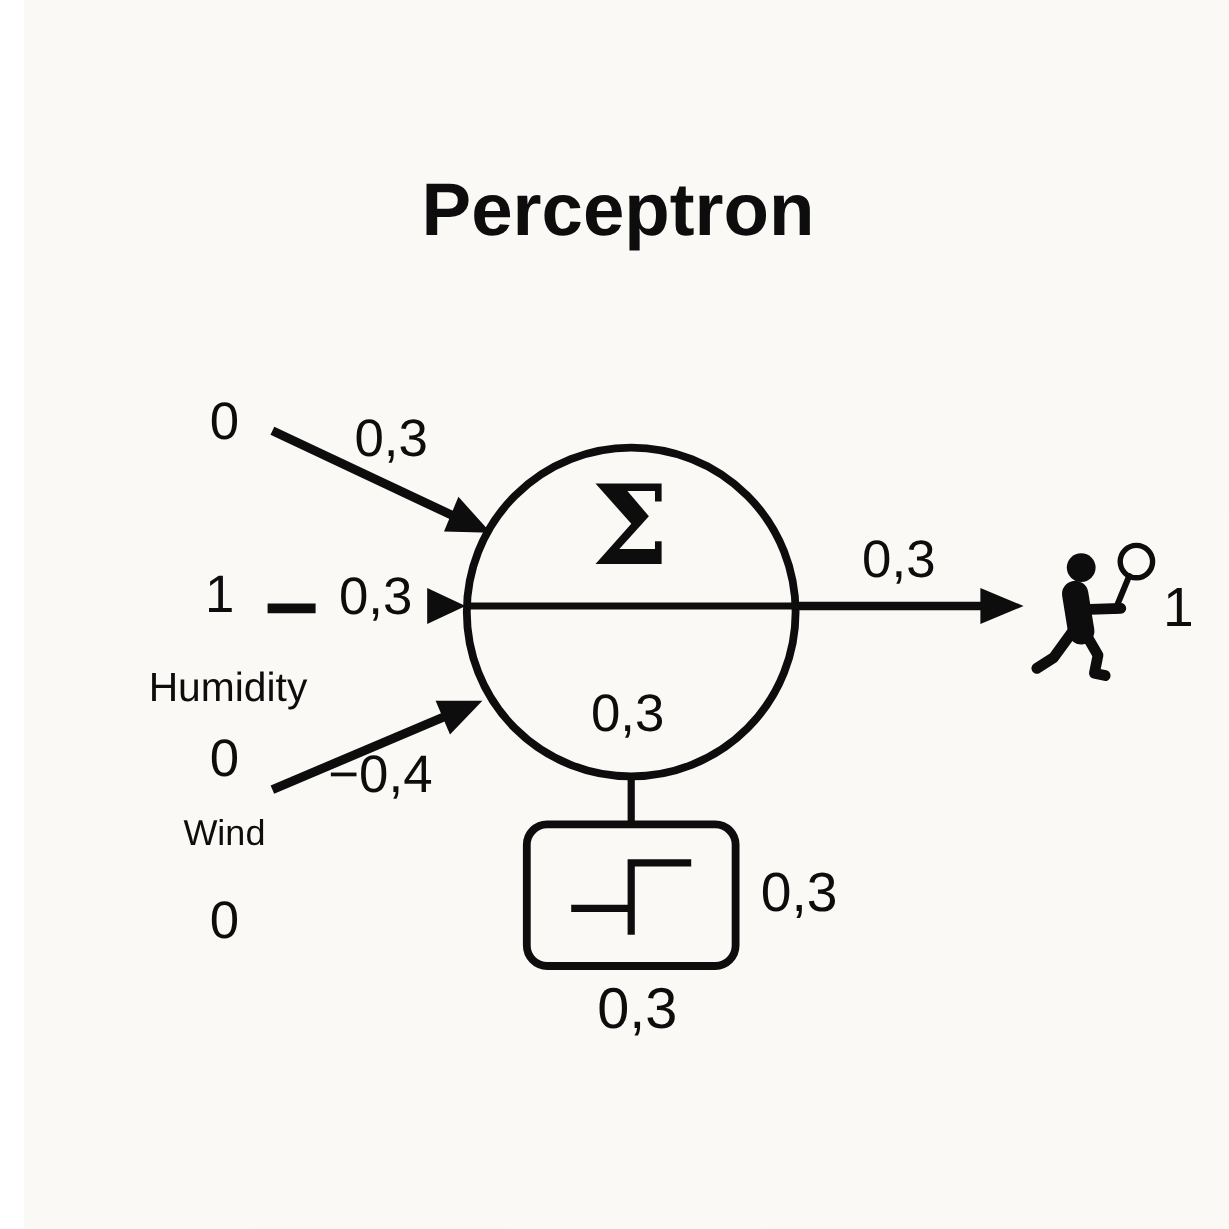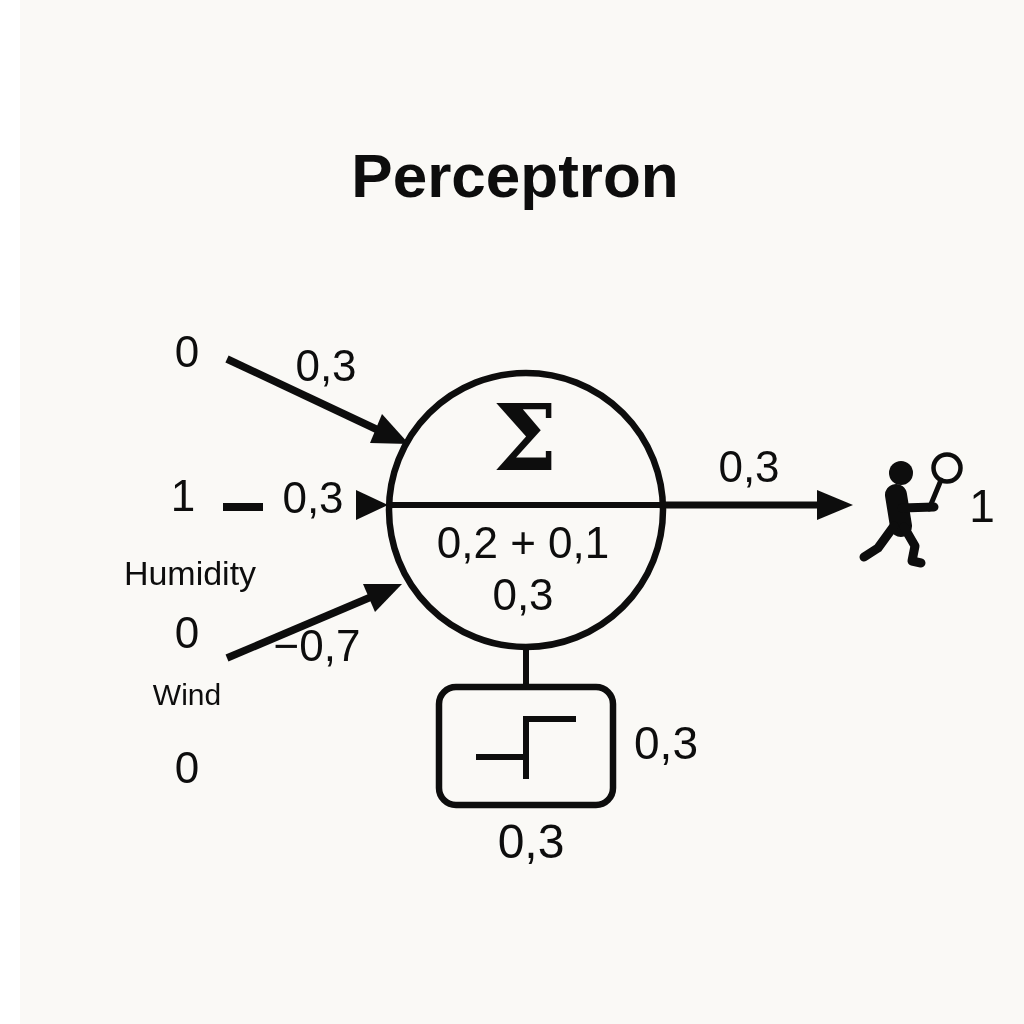--- a/index.html
+++ b/index.html
@@ -73,27 +73,26 @@
   <div class="lbl title" style="left:495px;top:145px;font-size:62px">Perceptron</div>
 
   <div class="lbl" style="left:167px;top:330px;font-size:44px">0</div>
   <div class="lbl" style="left:306px;top:344px;font-size:44px">0,3</div>
 
   <div class="lbl" style="left:163px;top:474px;font-size:44px">1</div>
   <div class="lbl" style="left:293px;top:476px;font-size:44px">0,3</div>
 
   <div class="lbl" style="left:170px;top:556px;font-size:34px">Humidity</div>
   <div class="lbl" style="left:167px;top:611px;font-size:44px">0</div>
-  <div class="lbl" style="left:297px;top:624px;font-size:44px">−0,7</div>
+  <div class="lbl" style="left:297px;top:624px;font-size:44px">−0,4</div>
 
   <div class="lbl" style="left:167px;top:680px;font-size:30px">Wind</div>
   <div class="lbl" style="left:167px;top:746px;font-size:44px">0</div>
 
   <div class="lbl sigma" style="left:505px;top:392px;font-size:92px">Σ</div>
-  <div class="lbl" style="left:503px;top:521px;font-size:44px">0,2 + 0,1</div>
   <div class="lbl" style="left:503px;top:573px;font-size:44px">0,3</div>
 
   <div class="lbl" style="left:729px;top:445px;font-size:44px">0,3</div>
   <div class="lbl" style="left:962px;top:483px;font-size:46px">1</div>
 
   <div class="lbl" style="left:646px;top:720px;font-size:46px">0,3</div>
   <div class="lbl" style="left:511px;top:818px;font-size:48px">0,3</div>
 
 </div>
 

